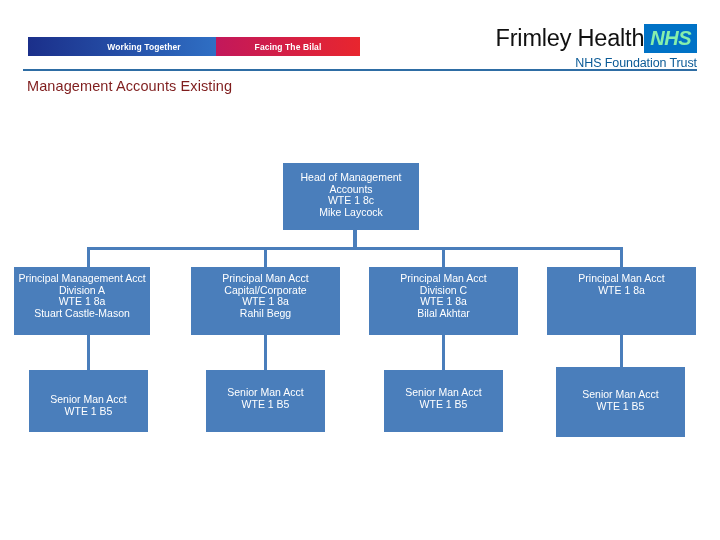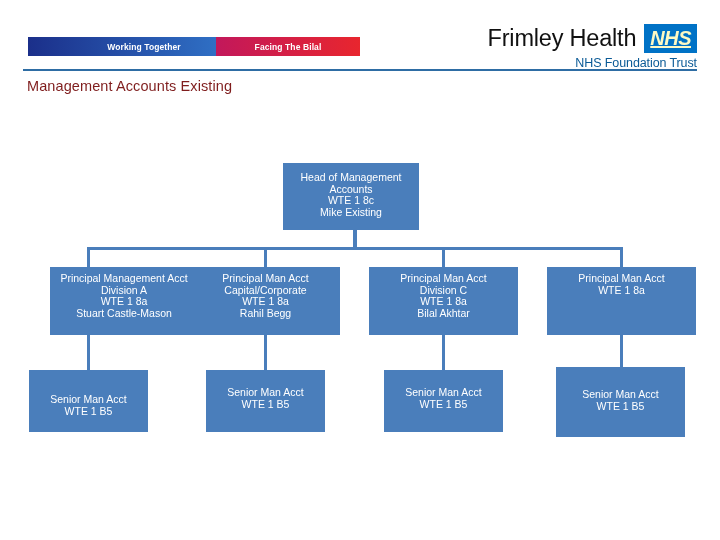--- a/index.html
+++ b/index.html
@@ -42,39 +42,38 @@
   .brand {
     position: absolute;
     right: 23px; top: 24px;
     width: 210px;
     text-align: right;
   }
   .brand-row1 {
     display: flex;
     align-items: center;
     justify-content: flex-end;
-    gap: 8px;
+    gap: 0;
   }
   .brand-name {
     font-size: 23.5px;
     color: #111111;
     font-weight: normal;
     line-height: 1;
     letter-spacing: -.2px;
   }
   .nhs-box {
     background: #0072c6;
-    color: #fef9c3;
+    color: #86efac;
     font-size: 20px;
     font-weight: bold;
     font-style: italic;
     line-height: 1;
     padding: 4px 6px 5px 6px;
     letter-spacing: -.5px;
-    text-decoration: underline;
   }
   .brand-sub {
     margin-top: 3px;
     font-size: 12.5px;
     color: #0a5a96;
     letter-spacing: -.1px;
   }
 
   .rule {
     position: absolute;
@@ -109,21 +108,21 @@
 
   
   .node.root {
     left: 283px; top: 163px;
     width: 136px; height: 67px;
     padding-top: 9px;
   }
 
   
   .node.lvl2 { top: 267px; height: 68px; padding-top: 6px; }
-  .node.lvl2.c0 { left: 14px;  width: 148px; margin-left: 36px; }
+  .node.lvl2.c0 { left: 14px;  width: 136px; }
   .node.lvl2.c1 { left: 191px; width: 149px; }
   .node.lvl2.c2 { left: 369px; width: 149px; }
   .node.lvl2.c3 { left: 547px; width: 149px; }
   
   .node.lvl2.c0 .ln:first-child { margin: 0 -8px; }
 
   
   .node.lvl3 { font-size: 10.5px; }
   .node.lvl3.c0 { left: 29px;  top: 370px; width: 119px; height: 62px; padding-top: 24px; }
   .node.lvl3.c1 { left: 206px; top: 370px; width: 119px; height: 62px; padding-top: 17px; }
@@ -156,21 +155,21 @@
   <div class="rule"></div>
 
   <div class="slide-title">Management Accounts Existing</div>
 
   <div class="chart">
 
     <div class="node root">
       <span class="ln">Head of Management</span>
       <span class="ln">Accounts</span>
       <span class="ln">WTE 1 8c</span>
-      <span class="ln">Mike Existing</span>
+      <span class="ln">Mike Laycock</span>
     </div>
 
     <div class="conn vline" style="left:353px; top:230px; width:4px; height:20px;"></div>
 
     <div class="conn hline" style="left:88px; top:247px; width:534px; height:3px;"></div>
 
     <div class="conn vline" style="left:87px;  top:247px; height:21px;"></div>
     <div class="conn vline" style="left:264px; top:247px; height:21px;"></div>
     <div class="conn vline" style="left:442px; top:247px; height:21px;"></div>
     <div class="conn vline" style="left:620px; top:247px; height:21px;"></div>

